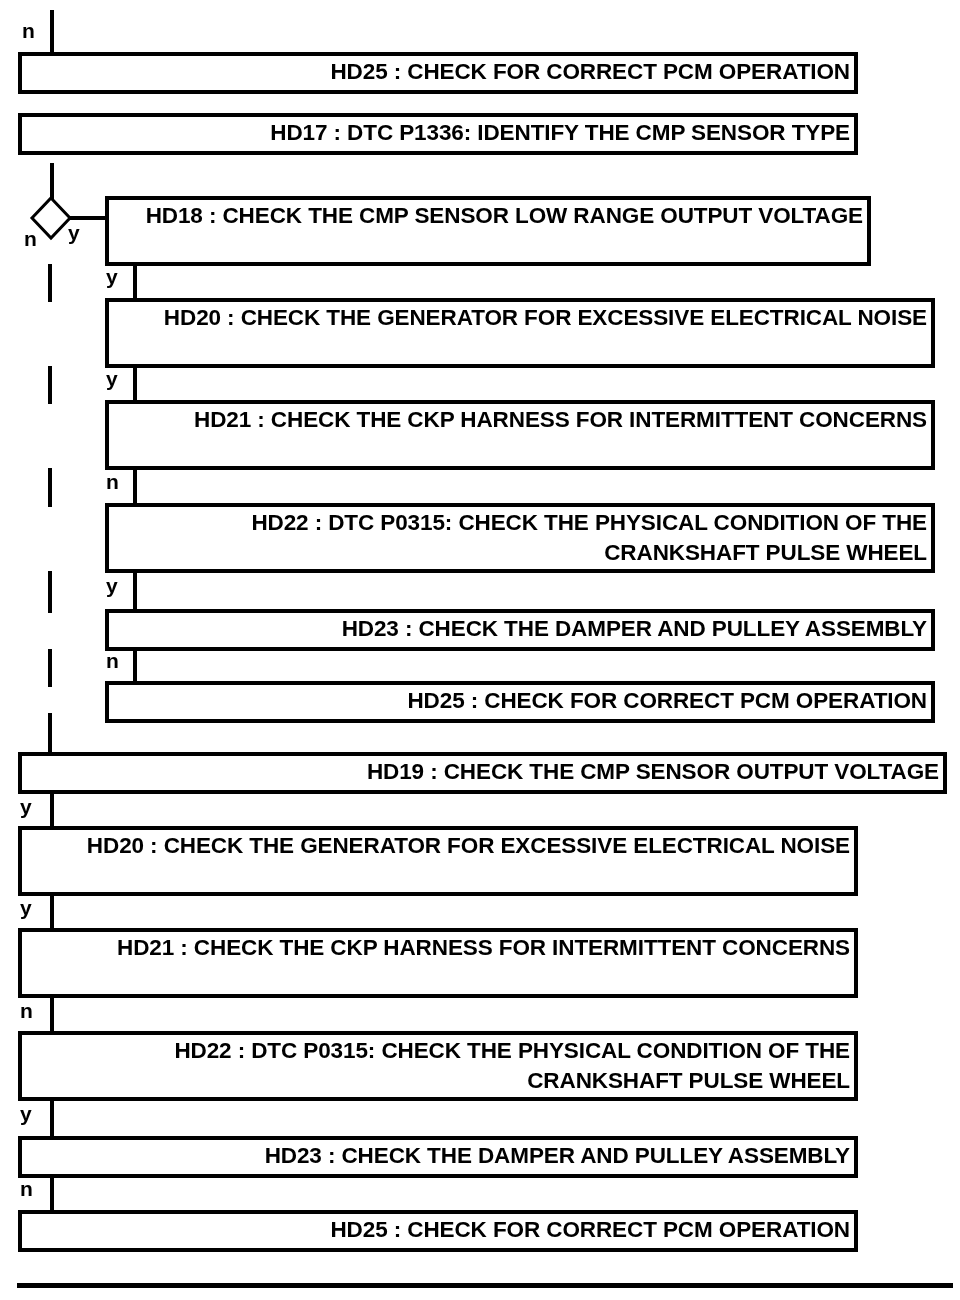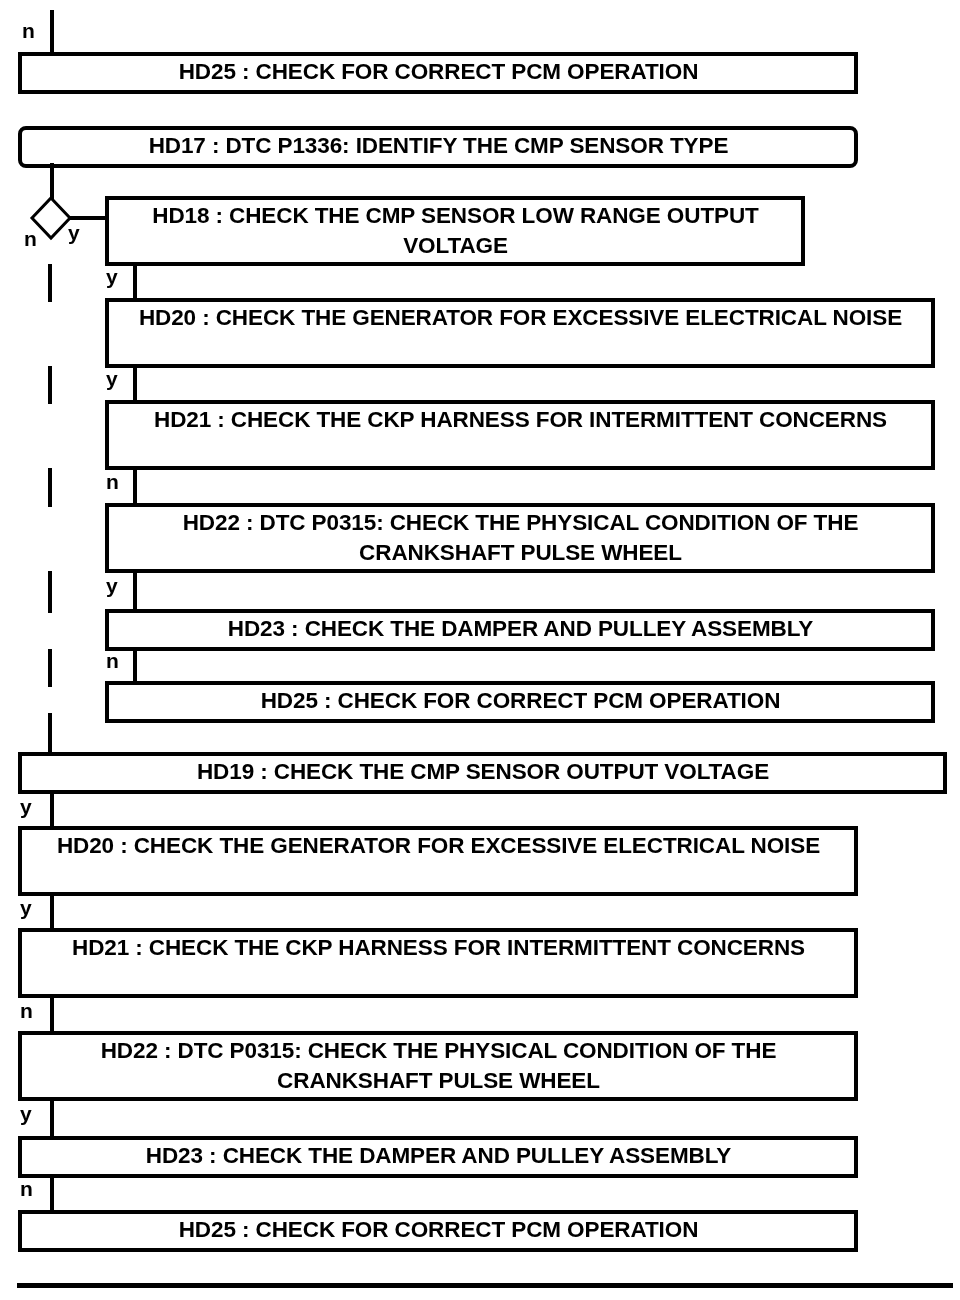--- a/index.html
+++ b/index.html
@@ -25,21 +25,21 @@
     border: 4px solid #000000;
     background: #ffffff;
     padding: 1px 4px 2px 5px;
     font-family: "Liberation Sans", sans-serif;
     font-weight: bold;
     font-size: 22.5px;
     line-height: 30px;
     letter-spacing: -0.1px;
     color: #000000;
     white-space: pre-line;
-    text-align: center;
+    text-align: right;
     overflow: hidden;
   }
   
   .vline {
     position: absolute;
     background: #000000;
     width: 4px;
   }
   .hline {
     position: absolute;
@@ -73,35 +73,35 @@
 </head>
 <body>
 
 <div id="canvas">
 
   <div class="vline" style="left:50px; top:10px; height:44px;"></div>
   <div class="branch-label" style="left:22px; top:20px;">n</div>
 
   <div class="node" style="left:18px; top:52px; width:840px; height:42px;">HD25 : CHECK FOR CORRECT PCM OPERATION</div>
 
-  <div class="node" style="left:18px; top:126px; width:840px; height:42px;border-radius:8px;">HD17 : DTC P1336: IDENTIFY THE CMP SENSOR TYPE</div>
+  <div class="node" style="left:18px; top:113px; width:840px; height:42px;">HD17 : DTC P1336: IDENTIFY THE CMP SENSOR TYPE</div>
 
   <div class="vline" style="left:50px; top:163px; height:36px;"></div>
 
   <div class="diamond" style="left:29px; top:195px;">
     <svg width="44" height="46" viewBox="0 0 44 46">
       <polygon points="22,3 41,23 22,43 3,23" fill="#ffffff" stroke="#000000" stroke-width="3"></polygon>
     </svg>
   </div>
   <div class="branch-label" style="left:24px; top:228px;">n</div>
   <div class="branch-label" style="left:68px; top:222px;">y</div>
 
   <div class="hline" style="left:68px; top:216px; width:40px;"></div>
 
-  <div class="node" style="left:105px; top:196px; width:700px; height:70px;">HD18 : CHECK THE CMP SENSOR LOW RANGE OUTPUT VOLTAGE</div>
+  <div class="node" style="left:105px; top:196px; width:766px; height:70px;">HD18 : CHECK THE CMP SENSOR LOW RANGE OUTPUT VOLTAGE</div>
 
   <div class="vline" style="left:133px; top:264px; height:36px;"></div>
   <div class="branch-label" style="left:106px; top:266px;">y</div>
 
   <div class="node" style="left:105px; top:298px; width:830px; height:70px;">HD20 : CHECK THE GENERATOR FOR EXCESSIVE ELECTRICAL NOISE</div>
 
   <div class="vline" style="left:133px; top:366px; height:36px;"></div>
   <div class="branch-label" style="left:106px; top:368px;">y</div>
 
   <div class="node" style="left:105px; top:400px; width:830px; height:70px;">HD21 : CHECK THE CKP HARNESS FOR INTERMITTENT CONCERNS</div>

